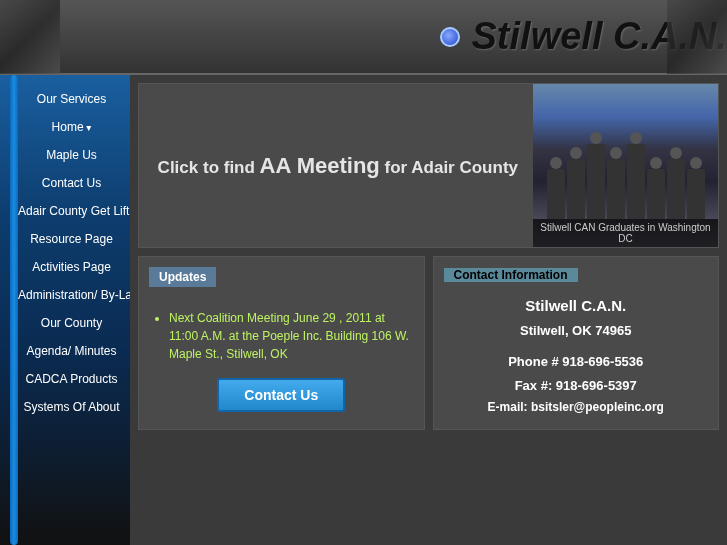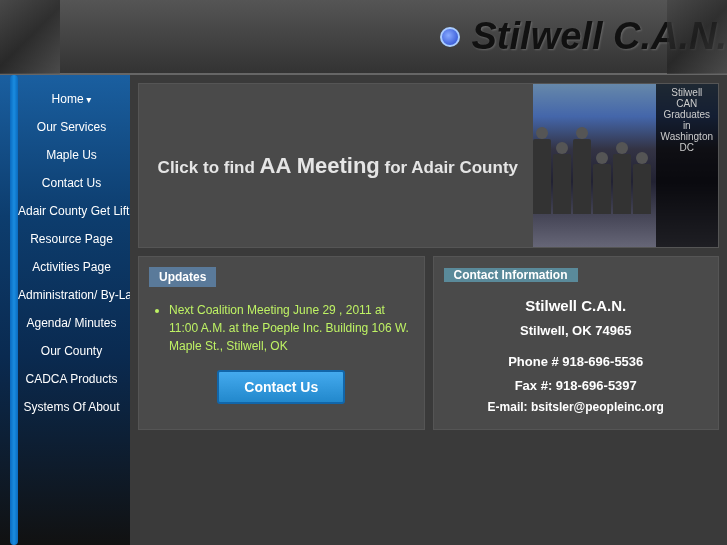--- a/index.html
+++ b/index.html
@@ -144,21 +144,21 @@
       background: linear-gradient(135deg, #556 0%, #778 40%, #aaa 60%, #667 100%);
       position: relative;
       overflow: hidden;
     }
     .about-image-placeholder {
       width: 100%;
       height: 100%;
       background: 
         linear-gradient(to bottom, #6688aa 0%, #4466aa 20%, #334 40%, #223 60%, #445 80%, #667 100%);
       display: flex;
-      flex-direction: row;
+      flex-direction: column;
       justify-content: flex-end;
     }
     
     .people-silhouette {
       display: flex;
       align-items: flex-end;
       justify-content: center;
       height: 130px;
       gap: 2px;
       padding: 0 5px;
@@ -204,21 +204,21 @@
       border: 1px solid #555;
       padding: 10px;
     }
     .updates-header {
       display: inline-block;
       background: #5a7a9a;
       color: #fff;
       font-size: 12px;
       font-weight: bold;
       padding: 3px 10px;
-      margin-bottom: 14px;
+      margin-bottom: 22px;
     }
     .bullet-list {
       list-style: disc;
       padding-left: 20px;
       color: #bef264;
       font-size: 12px;
       line-height: 1.5;
     }
     .contact-btn-wrap {
       text-align: center;
@@ -238,21 +238,21 @@
     
     .contact-section {
       flex: 1;
       background: #4a4a4a;
       border: 1px solid #555;
       padding: 10px;
     }
     .contact-header {
       display: inline-block;
       background: #5a8a9a;
-      color: #ffffff;
+      color: #000000;
       font-size: 12px;
       font-weight: bold;
       padding: 0 10px;
       margin-bottom: 10px;
     }
     .contact-info-text {
       color: #fff;
       font-size: 13px;
       font-weight: bold;
       text-align: center;
@@ -273,30 +273,30 @@
   <div class="header-logo-area">
     <div class="header-circle"></div>
     <span class="header-title">Stilwell C.A.N.</span>
   </div>
   <div class="corner-deco right"></div>
 </div>
 
 <div class="main-layout">
 
   <nav class="sidebar">
+    <a class="sidebar-item">Our Services</a>
     <a class="sidebar-item has-arrow">Home</a>
-    <a class="sidebar-item">Our Services</a>
     <a class="sidebar-item">Maple Us</a>
     <a class="sidebar-item">Contact Us</a>
     <a class="sidebar-item">Adair County Get Lifted</a>
     <a class="sidebar-item">Resource Page</a>
     <a class="sidebar-item">Activities Page</a>
     <a class="sidebar-item">Administration/ By-Laws</a>
+    <a class="sidebar-item">Our County</a>
     <a class="sidebar-item">Agenda/ Minutes</a>
-    <a class="sidebar-item">Our County</a>
     <a class="sidebar-item">CADCA Products</a>
     <a class="sidebar-item">Systems Of About</a>
   </nav>
 
   <div class="content-area">
 
     <div class="about-section">
       <div class="about-content">
         <div class="about-text-area">
           <a class="aa-link">

